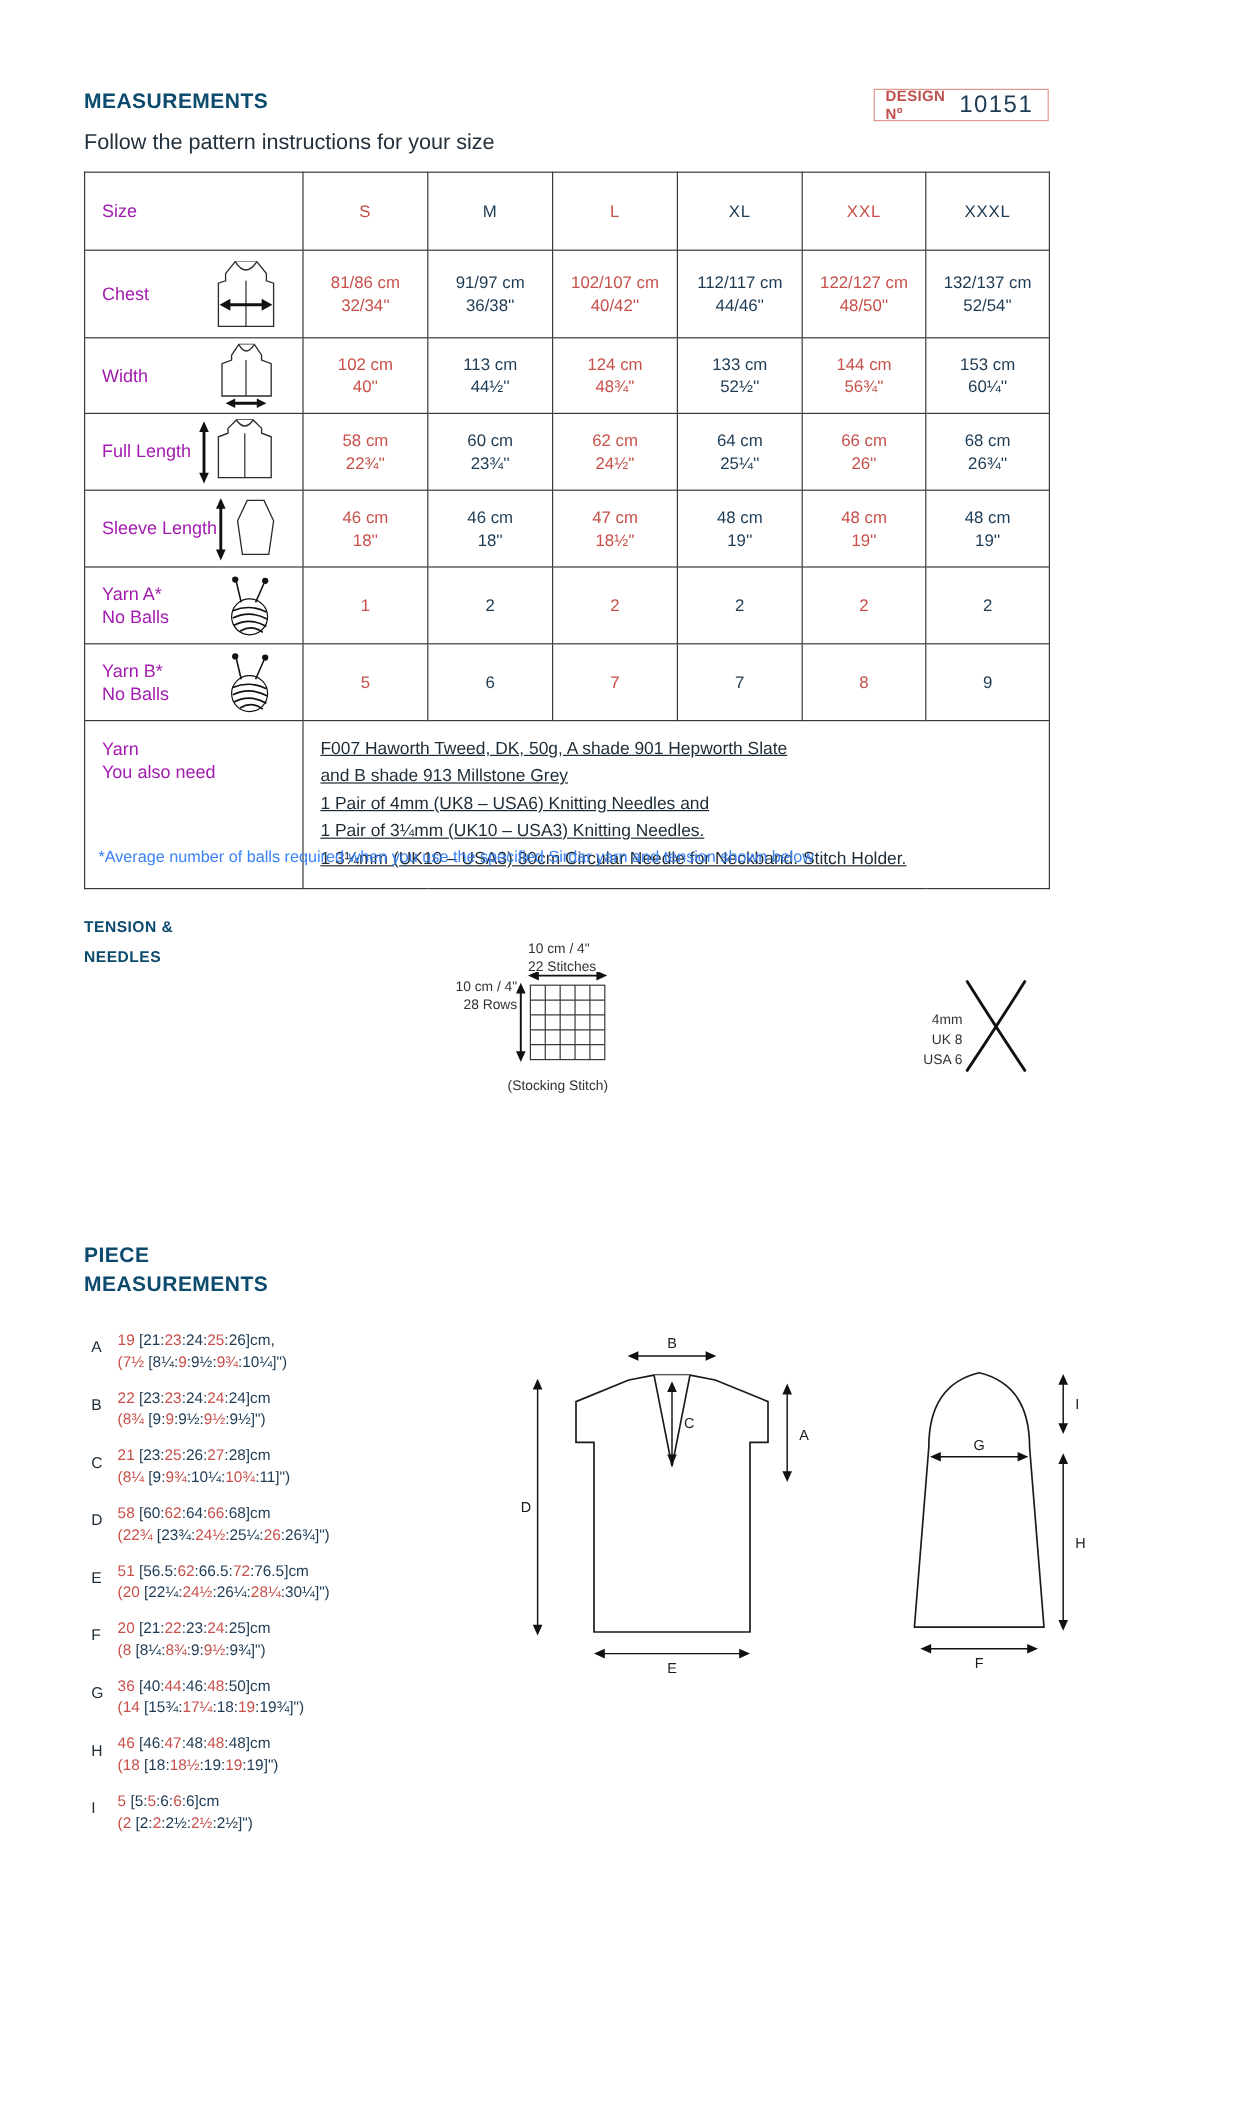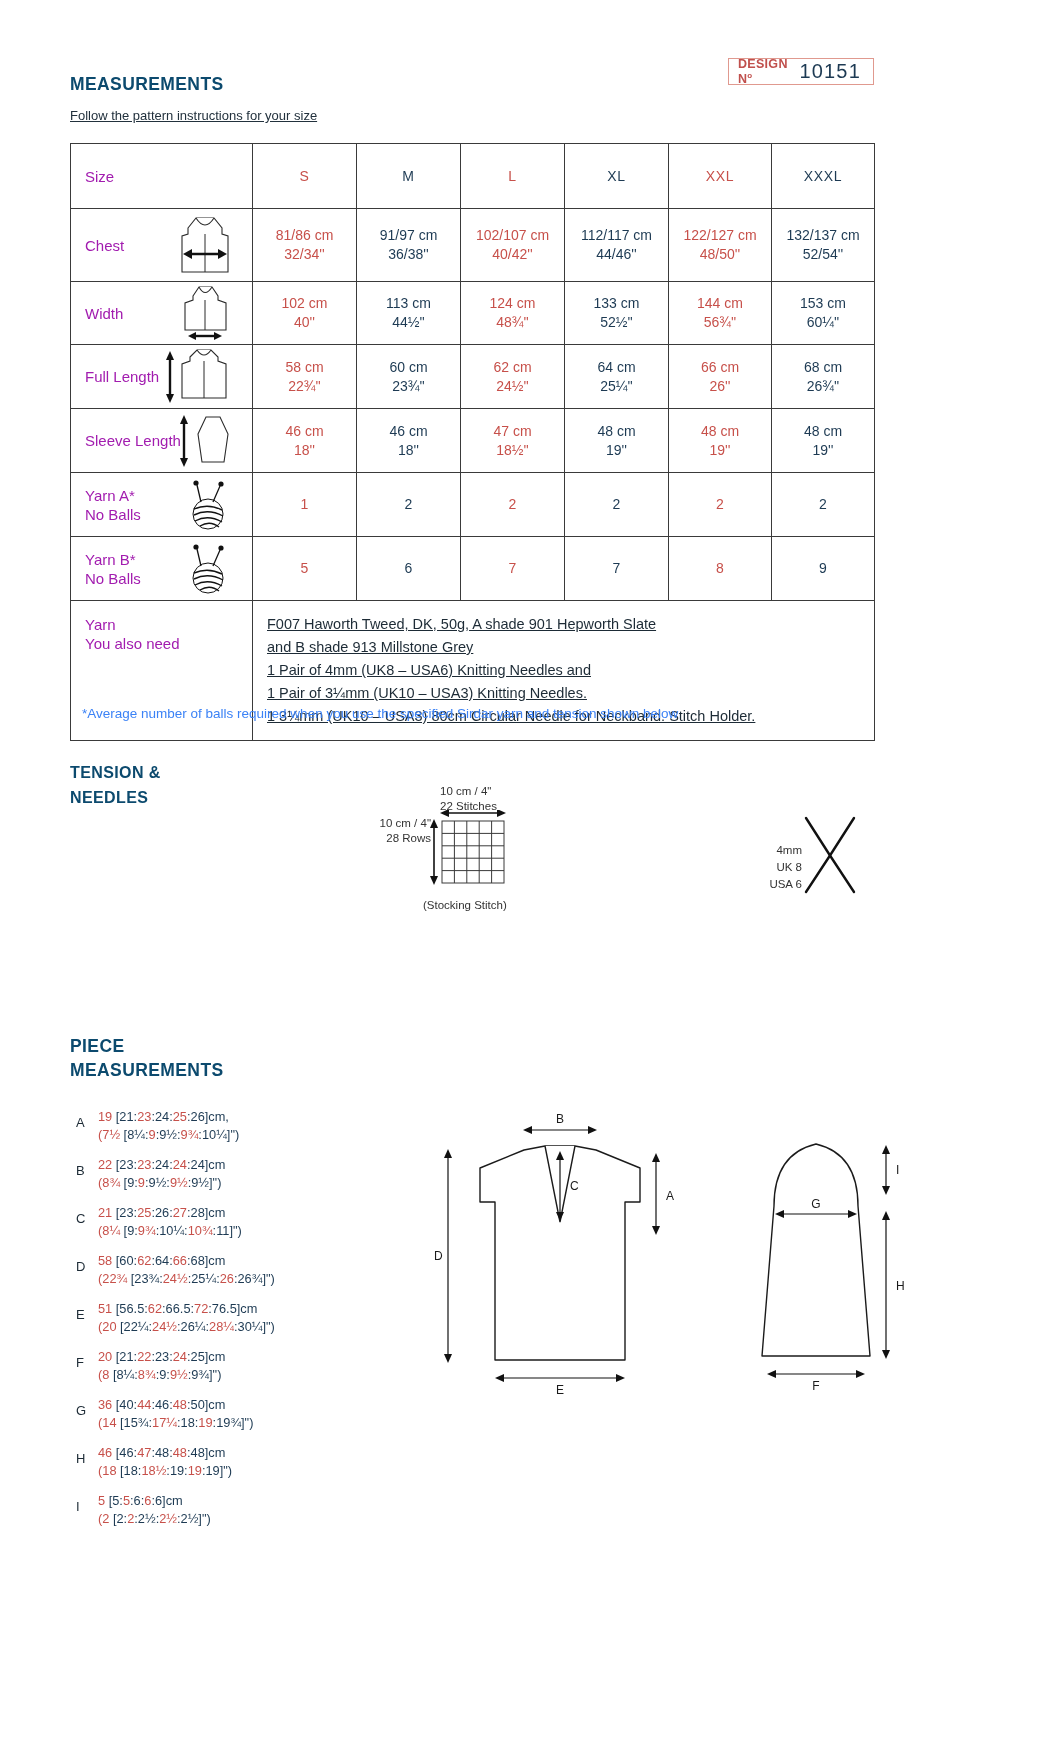--- a/index.html
+++ b/index.html
@@ -9,30 +9,30 @@
     color:#1d2b36;position:relative;overflow:hidden;
   }
   .page{position:absolute;inset:0;}
 
   
   .sec-title{
     position:absolute;color:#0c4a6e;font-weight:bold;
     letter-spacing:.4px;
   }
   #measurements-title{left:70px;top:74px;font-size:17.5px;}
-  #tension-title{left:70px;top:760px;font-size:16px;line-height:25px;}
+  #tension-title{left:70px;top:760px;font-size:13px;line-height:25px;}
   #piece-title{left:70px;top:1034px;font-size:17.5px;line-height:24px;}
 
   #follow-text{
-    position:absolute;left:70px;top:108px;font-size:13px;color:#22313d;text-decoration:underline;
+    position:absolute;left:70px;top:108px;font-size:18px;color:#22313d;
   }
 
   
   #design-badge{
-    position:absolute;left:728px;top:58px;width:146px;height:27px;
+    position:absolute;left:728px;top:74px;width:146px;height:27px;
     border:1.4px solid #e0998f;box-sizing:border-box;
     display:flex;align-items:center;
   }
   #design-badge .lbl{
     color:#c0504d;font-size:12.5px;font-weight:bold;letter-spacing:.3px;
     margin-left:9px;
   }
   #design-badge .sup{font-size:8px;vertical-align:super;}
   #design-badge .num{
     color:#1d3a53;font-size:20px;margin-left:auto;margin-right:12px;

